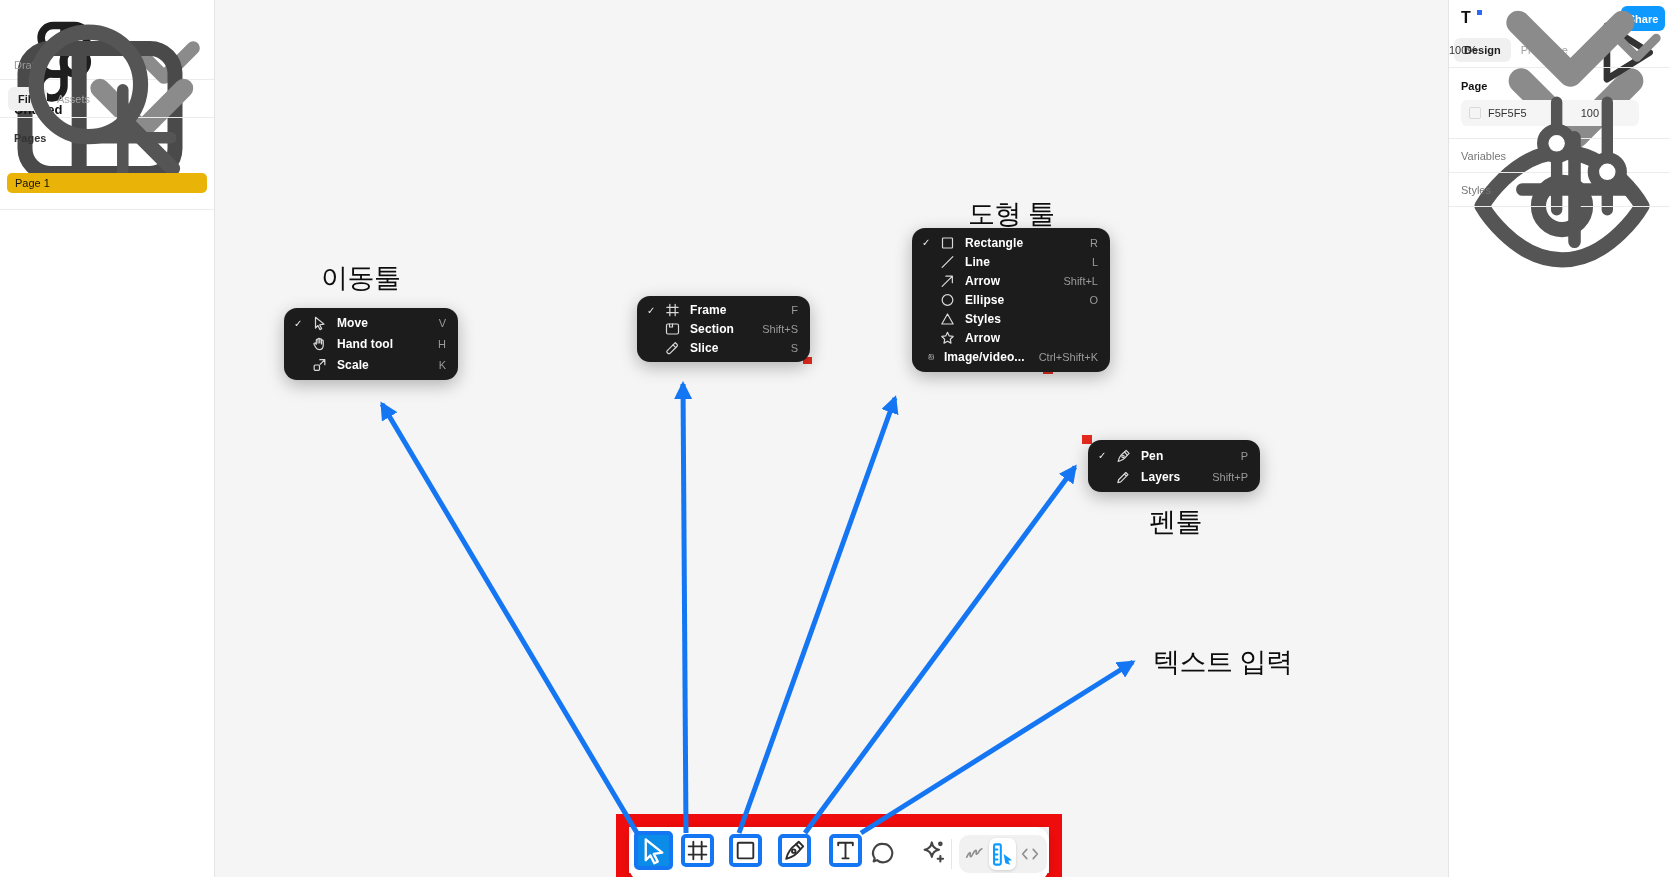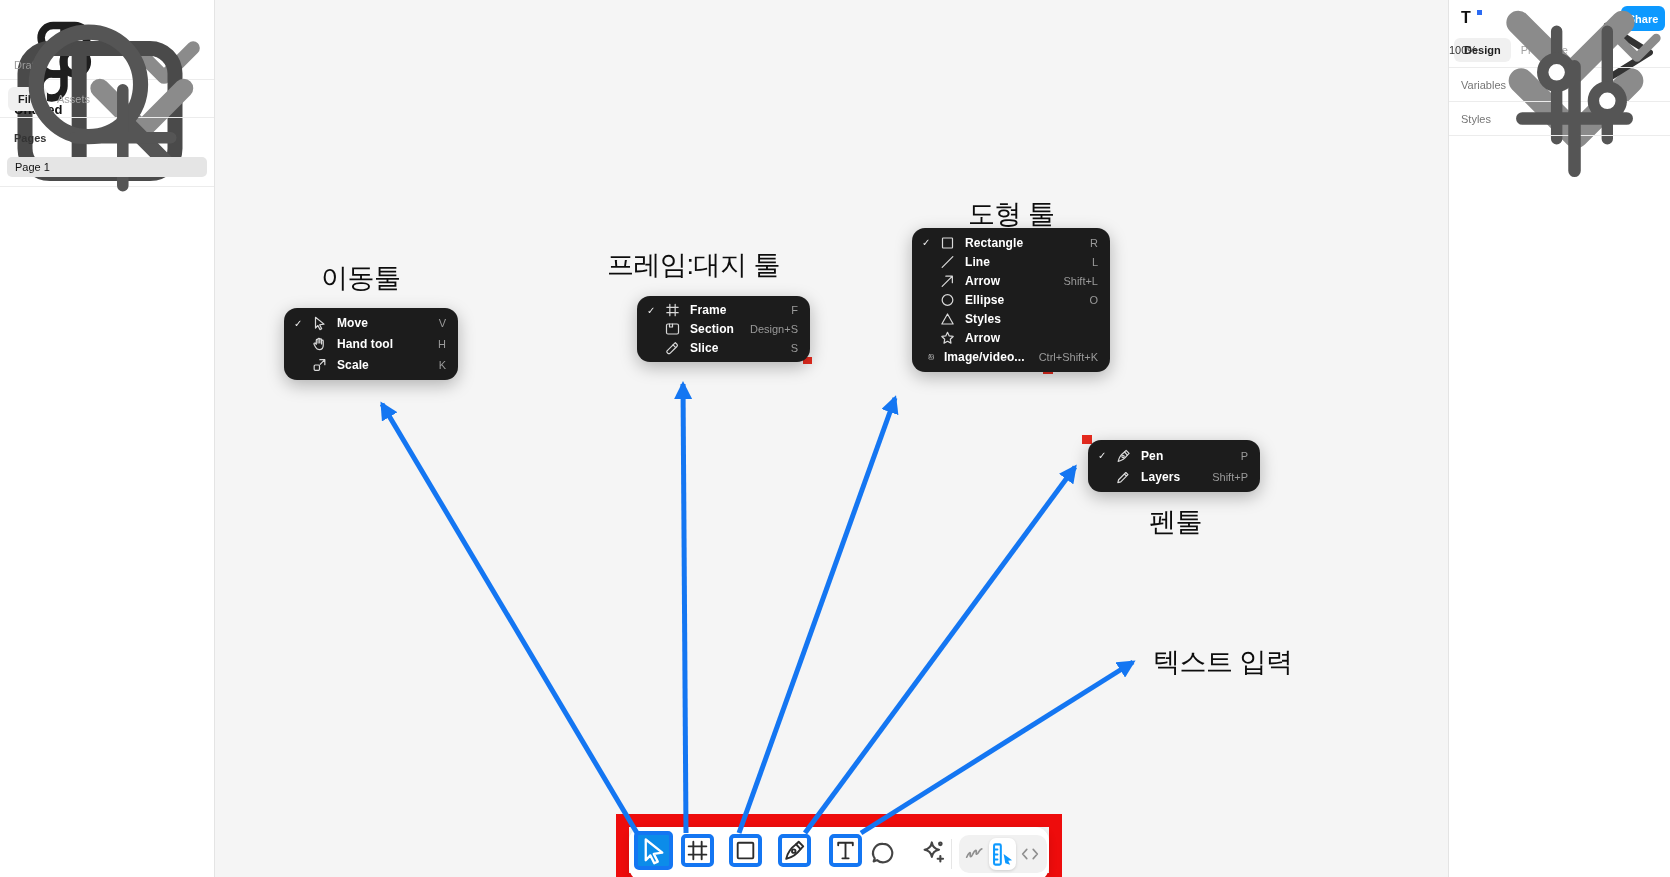--- a/index.html
+++ b/index.html
@@ -20,21 +20,21 @@
   .file-loc{position:absolute;left:14px;top:59px;font-size:11px;color:#9b9b9b;}
   .sl-tabs{position:relative;height:38px;border-bottom:1px solid #ececec;display:flex;align-items:center;padding:0 8px;}
   .tab-pill{font-size:11px;font-weight:600;color:#1e1e1e;background:#f0f0f0;border-radius:6px;padding:6px 10px;}
   .tab-plain{font-size:11px;color:#a3a3a3;padding:6px 10px;}
   .sl-search{position:absolute;right:12px;color:#555;}
   .sl-search svg{width:14px;height:14px;}
   .sl-pages-head{position:relative;height:39px;display:flex;align-items:center;justify-content:space-between;padding:0 14px;}
   .sl-pages-head .lbl{font-size:11px;font-weight:600;color:#333;}
   .icon-btn{color:#555;display:inline-flex;}
   .icon-btn svg{width:13px;height:13px;}
-  .page-row{position:relative;margin:0 7px;height:20px;border-radius:5px;background:#e5e5e5;display:flex;align-items:center;padding:0 8px;font-size:11px;color:#111;}
+  .page-row{position:relative;margin:16px 7px;height:20px;border-radius:5px;background:#eab308;display:flex;align-items:center;padding:0 8px;font-size:11px;color:#111;}
   .sl-div{border-bottom:1px solid #ececec;margin-top:9px;}
   .sl-layers{padding:13px 14px;font-size:11px;font-weight:600;color:#333;}
   
   .sidebar-right{position:absolute;left:1448px;top:0;width:222px;height:877px;background:#fff;border-left:1px solid #e4e4e4;z-index:20;font-size:11px;}
   .sr-header{position:relative;height:40px;}
   .avatar{position:absolute;left:12px;top:9px;width:20px;height:20px;font-weight:800;font-size:16px;color:#111;}
   .avatar::after{content:"";position:absolute;right:-1px;top:1px;width:5px;height:5px;background:#2b6bf3;}
   .avatar-chev{position:absolute;left:33px;top:15px;}
   .play-btn{position:absolute;left:132px;top:8px;color:#333;}
   .play-btn svg{width:16px;height:16px;}
@@ -163,20 +163,33 @@
       <span class="tab-plain">Prototype</span>
       <span class="zoom-ctl">
         <span>100%</span>
         <span class="chev">
             <svg viewBox="0 0 12 12" fill="none" stroke="currentColor" stroke-width="1.6" stroke-linecap="round" stroke-linejoin="round" style="width:100%;height:100%">
               <path d="M2.5 4.2L6 7.7l3.5-3.5"></path>
             </svg>
           </span>
       </span>
     </div>
+    <div class="sr-section">
+      <div class="sr-page-head">Page</div>
+      <div class="color-row">
+        <span class="swatch"></span>
+        <span class="color-hex">F5F5F5</span>
+        <span class="color-op">100</span>
+        <span class="color-pct">%</span>
+        <span class="eye-btn"><svg viewBox="0 0 24 24" fill="none" stroke="currentColor" stroke-width="1.8" stroke-linecap="round" stroke-linejoin="round" style="width:100%;height:100%">
+              <path d="M2.5 12S6.2 5.6 12 5.6 21.5 12 21.5 12 17.8 18.4 12 18.4 2.5 12 2.5 12z"></path>
+              <circle cx="12" cy="12" r="2.8"></circle>
+            </svg></span>
+      </div>
+    </div>
     <div class="sr-section sr-row">
       <span>Variables</span>
       <span class="ic">
           <svg viewBox="0 0 24 24" fill="none" stroke="currentColor" stroke-width="1.8" stroke-linecap="round" stroke-linejoin="round" style="width:100%;height:100%">
             <path d="M8 3.5v17M16 3.5v17"></path>
             <circle cx="8" cy="10" r="2.2" fill="#fff"></circle>
             <circle cx="16" cy="14.5" r="2.2" fill="#fff"></circle>
           </svg>
         </span>
     </div>
@@ -184,21 +197,20 @@
       <span>Styles</span>
       <span class="ic">
           <svg viewBox="0 0 24 24" fill="none" stroke="currentColor" stroke-width="1.8" stroke-linecap="round" stroke-linejoin="round" style="width:100%;height:100%">
             <path d="M12 4.5v15M4.5 12h15"></path>
           </svg>
         </span>
     </div>
   </div>
 
   <div class="kr-label" style="left:321px;top:260px;">이동툴</div>
-  <div class="kr-label" style="left:607px;top:247px;">프레임:대지 툴</div>
   <div class="kr-label" style="left:968px;top:196px;">도형 툴</div>
   <div class="kr-label" style="left:1149px;top:504px;">펜툴</div>
   <div class="kr-label" style="left:1153px;top:644px;">텍스트 입력</div>
 
   <div class="red-mark" style="left:803px;top:357px;width:9px;height:7px;"></div>
   <div class="red-mark" style="left:1043px;top:366px;width:10px;height:8px;"></div>
   <div class="red-mark" style="left:1082px;top:435px;width:10px;height:9px;"></div>
 
   <div class="menu" style="left:284px;top:308px;width:174px;height:72px;">
       <div class="menu-item">
@@ -246,21 +258,21 @@
       </div>
       <div class="menu-item">
         <span class="mi-check"></span>
         <span class="mi-icon">
           <svg viewBox="0 0 24 24" fill="none" stroke="currentColor" stroke-width="1.8" stroke-linecap="round" stroke-linejoin="round" style="width:100%;height:100%">
             <rect x="3" y="4.5" width="18" height="15" rx="2.2"></rect>
             <path d="M7.5 4.5V9h4.5V4.5"></path>
           </svg>
         </span>
         <span class="mi-label">Section</span>
-        <span class="mi-short">Design+S</span>
+        <span class="mi-short">Shift+S</span>
       </div>
       <div class="menu-item">
         <span class="mi-check"></span>
         <span class="mi-icon">
           <svg viewBox="0 0 24 24" fill="none" stroke="currentColor" stroke-width="1.8" stroke-linecap="round" stroke-linejoin="round" style="width:100%;height:100%">
             <path d="M3.5 16.8L16.2 4l2.4 2.4c1 1 1 2.3 0 3.3L8.2 20c-2 1.6-5.2-.7-4.7-3.2z"></path>
             <path d="M12.8 7.4l3.4 3.4"></path>
           </svg>
         </span>
         <span class="mi-label">Slice</span>

